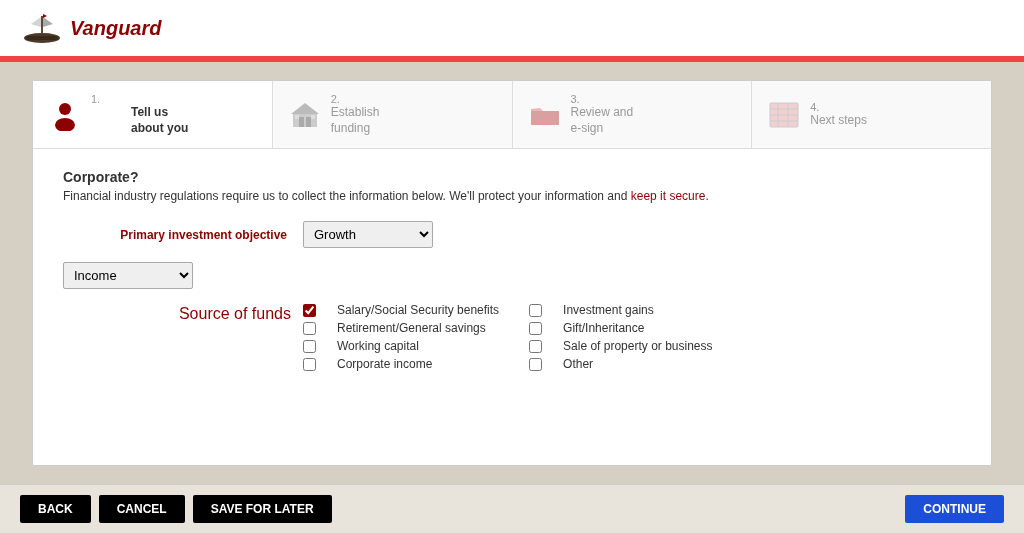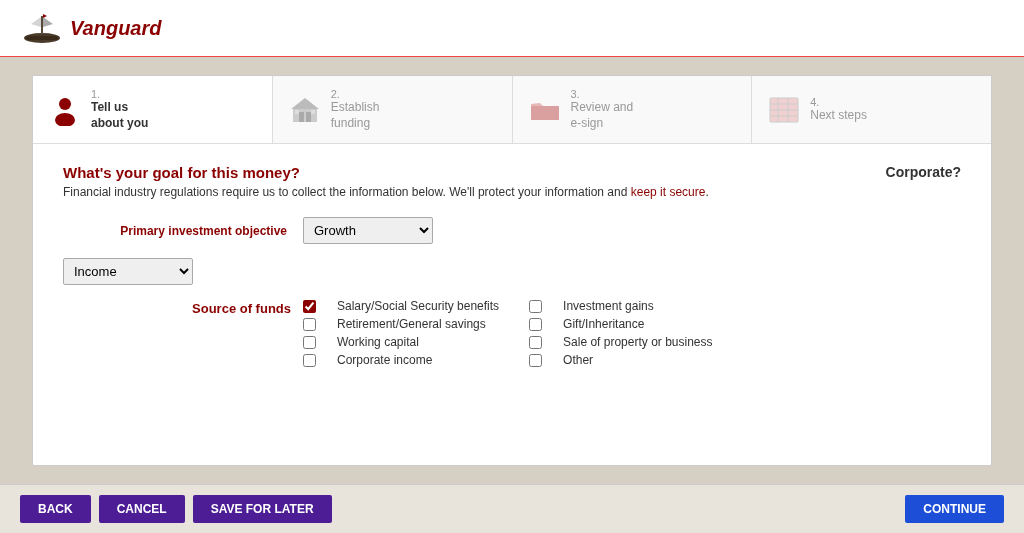--- a/index.html
+++ b/index.html
@@ -8,21 +8,21 @@
       background: #d6d0c4;
       min-height: 533px;
       display: flex;
       flex-direction: column;
     }
     .header {
       background: #fff;
       padding: 10px 20px;
       display: flex;
       align-items: center;
-      border-bottom: 1px solid #ef4444;
+      border-bottom: 6px solid #ef4444;
     }
     .logo-area {
       display: flex;
       align-items: center;
       gap: 6px;
     }
     .logo-ship {
       width: 44px;
       height: 36px;
     }
@@ -68,20 +68,21 @@
       flex-shrink: 0;
     }
     .step-label {
       font-size: 12px;
       color: #999;
       line-height: 1.3;
     }
     .step.active .step-label {
       color: #333;
       font-weight: bold;
+      margin-left: 40px;
     }
     .step-number {
       font-size: 11px;
       color: #999;
     }
     
     .content {
       padding: 20px 30px 10px 30px;
     }
     .content-header {
@@ -133,22 +134,22 @@
       cursor: pointer;
     }
     .source-row {
       display: flex;
       align-items: flex-start;
       margin-bottom: 8px;
     }
     .source-label {
       text-align: right;
       color: #8b0000;
-      font-size: 13px;
-      font-weight: bold;
+      font-size: 16px;
+      font-weight: normal;
       width: 240px;
       padding-right: 12px;
       flex-shrink: 0;
       padding-top: 2px;
     }
     .checkboxes-grid {
       display: grid;
       grid-template-columns: 1fr 1fr;
       gap: 4px 30px;
     }
@@ -180,21 +181,21 @@
     }
     .btn {
       padding: 7px 18px;
       font-size: 12px;
       font-weight: bold;
       border: none;
       cursor: pointer;
       border-radius: 2px;
     }
     .btn-gray {
-      background: #4c1d95;
+      background: #000000;
       color: #fff;
     }
     .btn-continue {
       background: #1d4ed8;
       color: #fff;
     }
   </style>
 </head>
 <body>
 
@@ -276,21 +277,20 @@
           <div class="step-number">4.</div>
           <div class="step-label">Next steps</div>
         </div>
       </div>
 
     </div>
 
     <div class="content">
 
       <div class="content-header">
-        <div class="section-title">What's your goal for this money?</div>
         <div class="questions-link">Corporate?</div>
       </div>
 
       <div class="section-desc">
         Financial industry regulations require us to collect the information below. We'll protect your information and <a>keep it secure</a>.
       </div>
 
       <div class="form-row">
         <div class="form-label">Primary investment objective</div>
         <select class="form-select">

